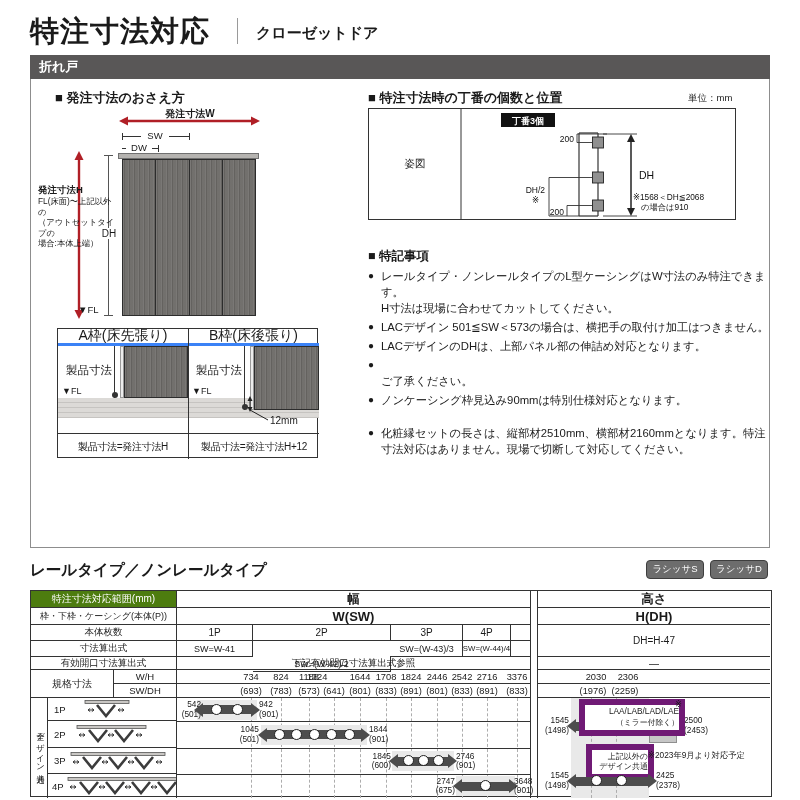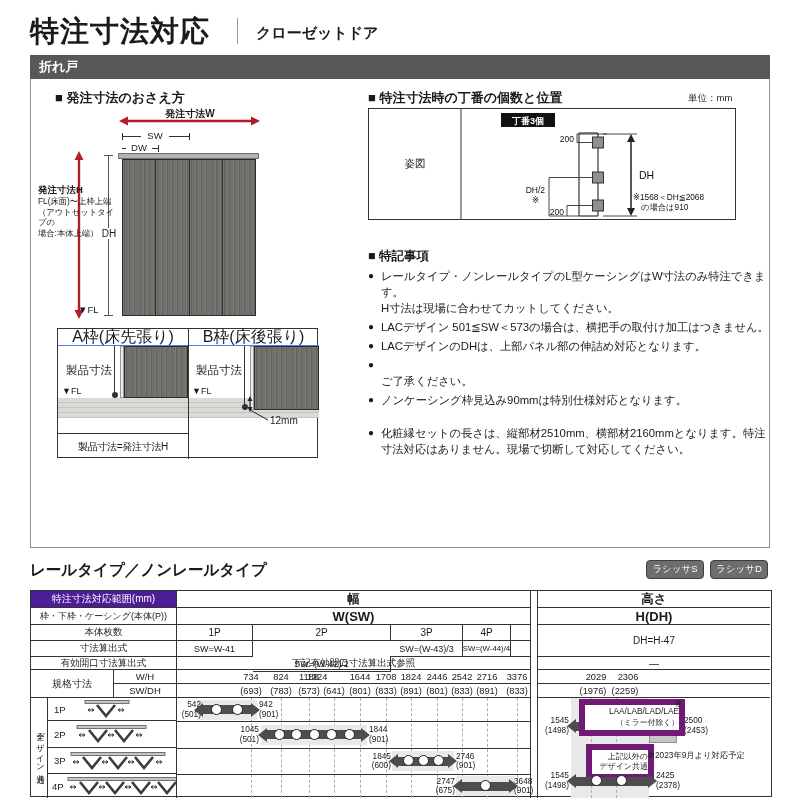--- a/index.html
+++ b/index.html
@@ -15,35 +15,35 @@
   .cbox{border:1.5px solid #8d8d8d;border-top:none;background:#fff;}
   .h2{font-size:13px;font-weight:700;}
   .dimline{background:#333;}
   .dimlabel{background:#fff;text-align:center;font-size:9.5px;line-height:11px;}
   .panelwrap{display:flex;gap:1px;background:#2c2c2c;border:1px solid #2c2c2c;}
   .wood{flex:1;background-color:#6f6d6a;
     background-image:repeating-linear-gradient(90deg,rgba(255,255,255,.08) 0 1px,rgba(0,0,0,.10) 1px 2px,rgba(255,255,255,.02) 2px 5px);}
   .lintel{background:#b5b3b0;border:1px solid #707070;}
   .smalltxt{font-size:8.3px;line-height:10.5px;}
   .abox{border:1px solid #333;background:#fff;}
-  .abhead{border-bottom:1px solid #3b82f6;display:flex;align-items:center;justify-content:center;font-size:16px;}
+  .abhead{border-bottom:3px solid #3b82f6;display:flex;align-items:center;justify-content:center;font-size:14px;}
   .abfoot{border-top:1px solid #333;display:flex;align-items:center;justify-content:center;font-size:10px;letter-spacing:-.3px;}
   .floor{background:#dcdad7;background-image:repeating-linear-gradient(0deg,#c6c4c1 0 1px,transparent 1px 5px);}
   .framestrip{background:#ececec;border:1px solid #9a9a9a;}
   .note-item{display:flex;margin-bottom:3px;}
   .note-b{width:13px;font-size:10px;line-height:16px;flex:none;}
   .note-l{font-size:11.3px;line-height:16px;}
   .tbl-h{font-size:15.5px;font-weight:800;}
   .pillbtn{width:58px;height:19px;background:#6d6d6d;border:1px solid #3e3e3e;border-radius:4px;
            color:#fff;font-size:9.5px;display:flex;align-items:center;justify-content:center;cursor:pointer;}
   .tbl{border:1.5px solid #333;background:#fff;}
   .cell{position:absolute;box-sizing:border-box;display:flex;align-items:center;justify-content:center;
         border:0 solid #333;font-size:10px;white-space:nowrap;}
   .br{border-right-width:1px;} .bb{border-bottom-width:1px;}
-  .hdark{background:#4c1d95;color:#fff;font-size:10px;}
+  .hdark{background:#4d7c0f;color:#fff;font-size:10px;}
   .bold{font-weight:700;}
   .num{position:absolute;top:0;height:14px;line-height:14px;font-size:9.3px;text-align:center;width:38px;transform:translateX(-50%);}
   .vdash{position:absolute;top:0;bottom:0;width:0;border-left:1px dashed #adadad;}
   .hline{position:absolute;left:0;right:0;height:1px;background:#333;}
   .band{position:absolute;height:20px;background:#e9e9e9;}
   .bar{position:absolute;height:9px;background:#4d4d4d;}
   .bar::before{content:"";position:absolute;left:-9px;top:-2.5px;width:0;height:0;
     border-top:7px solid transparent;border-bottom:7px solid transparent;border-right:9px solid #4d4d4d;}
   .bar::after{content:"";position:absolute;right:-9px;top:-2.5px;width:0;height:0;
     border-top:7px solid transparent;border-bottom:7px solid transparent;border-left:9px solid #4d4d4d;}
@@ -90,21 +90,21 @@
   <div class="wood"></div>
 </div>
 
 <svg class="abs" style="left:72px;top:150px;" width="14" height="170">
   <line x1="7" y1="8" x2="7" y2="162" stroke="#b01f26" stroke-width="2.4"></line>
   <path d="M7,1 L2.5,10 L11.5,10 Z" fill="#b01f26"></path>
   <path d="M7,169 L2.5,160 L11.5,160 Z" fill="#b01f26"></path>
 </svg>
 <div class="abs" style="left:38px;top:184px;width:78px;z-index:3;">
   <div style="font-size:9.5px;font-weight:700;line-height:12px;">発注寸法H</div>
-  <div class="smalltxt">FL(床面)〜上枠上端</div>
+  <div class="smalltxt">FL(床面)〜上記以外の</div>
   <div class="smalltxt">（アウトセットタイプの</div>
   <div class="smalltxt">場合:本体上端）</div>
 </div>
 <div class="abs dimline" style="left:108px;top:155px;width:1px;height:161px;background:#555;"></div>
 <div class="abs dimline" style="left:104px;top:155px;width:9px;height:1px;background:#555;"></div>
 <div class="abs dimline" style="left:104px;top:315px;width:9px;height:1px;background:#555;"></div>
 <div class="abs dimlabel" style="left:99px;top:228px;width:20px;font-size:10px;">DH</div>
 <div class="abs" style="left:78px;top:304px;font-size:9.5px;">▼FL</div>
 
 <div class="abs abox" style="left:57px;top:328px;width:261px;height:130px;">
@@ -128,20 +128,21 @@
   <div class="abs" style="left:138px;top:34px;font-size:11.5px;">製品寸法</div>
   <div class="abs" style="left:134px;top:57px;font-size:9px;">▼FL</div>
   <svg class="abs" style="left:186px;top:64px;" width="40" height="32">
     <line x1="6" y1="6" x2="6" y2="16" stroke="#222" stroke-width="1"></line>
     <path d="M6,3 L3.5,8 L8.5,8 Z" fill="#222"></path>
     <path d="M6,19 L3.5,14 L8.5,14 Z" fill="#222"></path>
     <line x1="6" y1="17" x2="24" y2="27" stroke="#222" stroke-width="1"></line>
   </svg>
   <div class="abs" style="left:212px;top:86px;font-size:10px;">12mm</div>
   <div class="abs abfoot" style="left:0;top:104px;width:130px;height:26px;">製品寸法=発注寸法H</div>
+  <div class="abs abfoot" style="left:131px;top:104px;width:130px;height:26px;">製品寸法=発注寸法H+12</div>
 </div>
 
 <div class="abs h2" style="left:368px;top:89px;">■ 特注寸法時の丁番の個数と位置</div>
 <div class="abs" style="left:688px;top:92px;font-size:9.5px;">単位：mm</div>
 <div class="abs abox" style="left:368px;top:108px;width:368px;height:112px;">
   <svg width="366" height="110" viewBox="0 0 366 110">
     <line x1="92" y1="0" x2="92" y2="110" stroke="#333" stroke-width="1"></line>
     <text x="46" y="58" font-size="10.5" text-anchor="middle" fill="#111">姿図</text>
     <rect x="132" y="4" width="54" height="14" fill="#111"></rect>
     <text x="159" y="14.5" font-size="9" font-weight="bold" text-anchor="middle" fill="#fff">丁番3個</text>
@@ -265,21 +266,21 @@
     <span class="num" style="left:157px;">(641)</span>
     <span class="num" style="left:183px;">(801)</span>
     <span class="num" style="left:209px;">(833)</span>
     <span class="num" style="left:234px;">(891)</span>
     <span class="num" style="left:260px;">(801)</span>
     <span class="num" style="left:285px;">(833)</span>
     <span class="num" style="left:310px;">(891)</span>
     <span class="num" style="left:340px;">(833)</span>
   </div>
   <div class="cell bb" style="left:507px;top:79px;width:232px;height:14px;">
-    <span class="num" style="left:58px;">2029</span>
+    <span class="num" style="left:58px;">2030</span>
     <span class="num" style="left:90px;">2306</span>
   </div>
   <div class="cell bb" style="left:507px;top:93px;width:232px;height:14px;">
     <span class="num" style="left:55px;">(1976)</span>
     <span class="num" style="left:87px;">(2259)</span>
   </div>
 
   <div class="abs" style="left:506px;top:0;width:1px;height:207px;background:#333;"></div>
 
   <div class="cell br" style="left:0;top:107px;width:17px;height:100px;">

